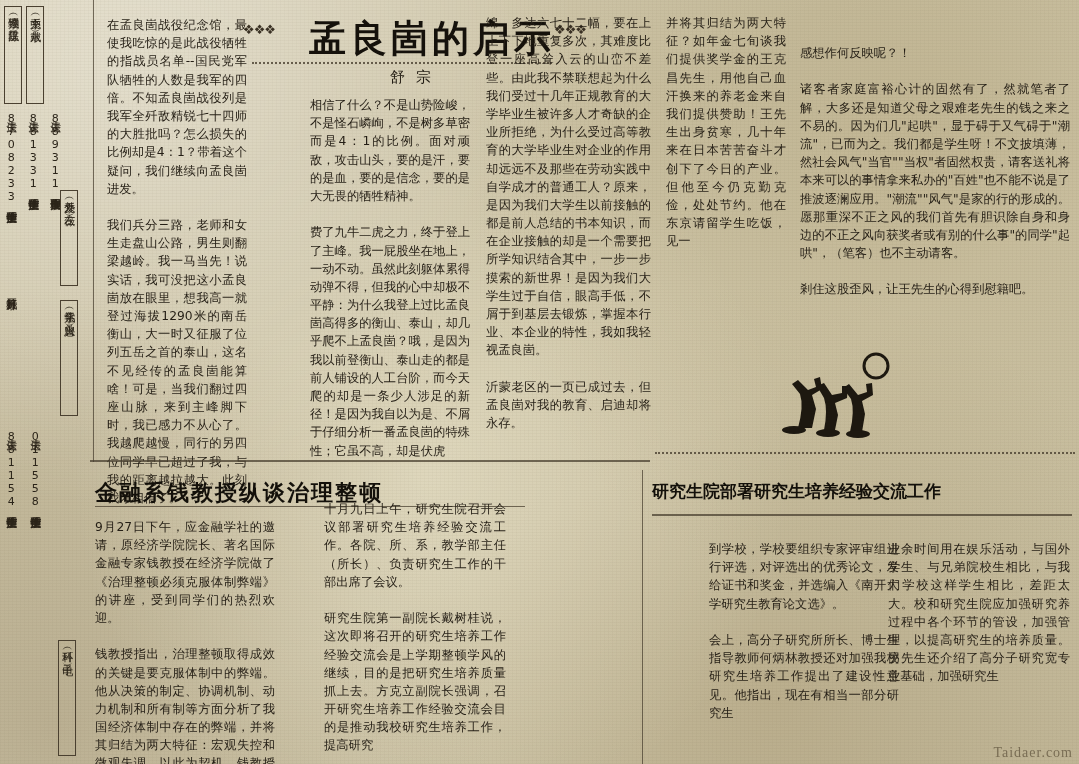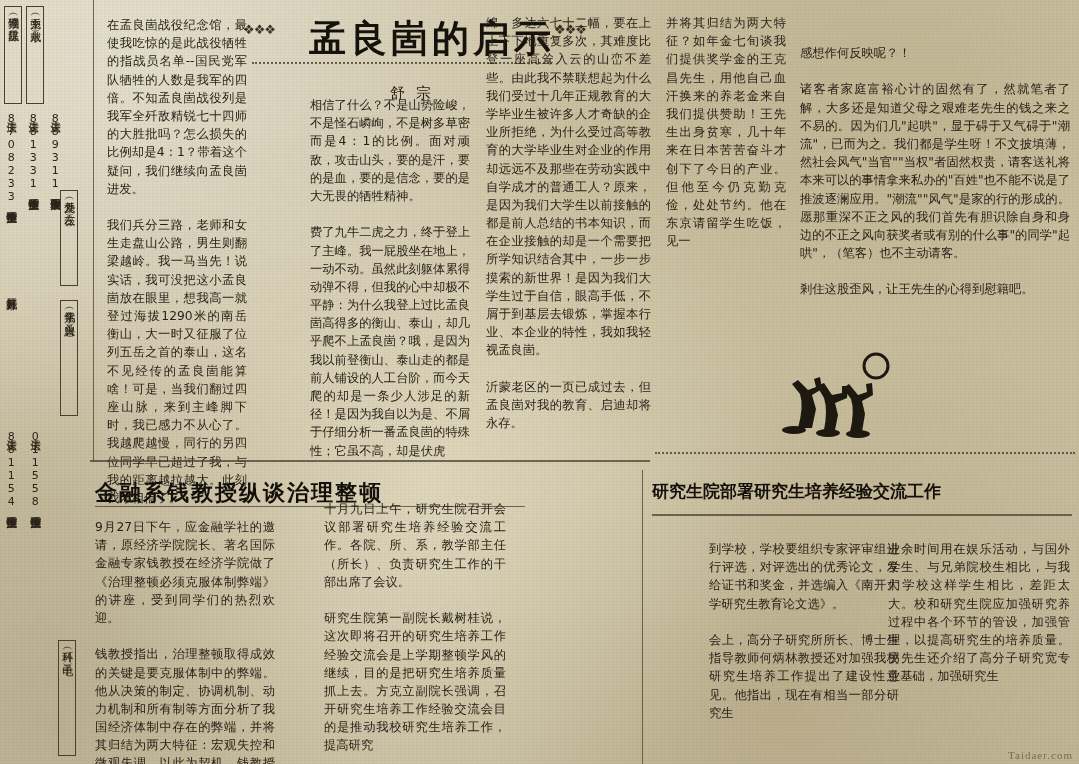--- a/index.html
+++ b/index.html
@@ -56,38 +56,38 @@
   
   #headline{
     position:absolute;left:255px;top:14px;width:300px;height:52px;
     font-size:37px;font-weight:bold;color:#15110b;
     letter-spacing:4px;
     font-family:"DejaVu Serif", serif;
     text-align:right;
   }
   #byline{
     position:absolute;left:352px;top:68px;width:120px;
-    font-size:15px;color:#221c13;text-align:center;letter-spacing:3px;margin-top:16px;
+    font-size:15px;color:#221c13;text-align:center;letter-spacing:3px;
   }
   .ornament{position:absolute;font-size:13px;color:#3a3124;letter-spacing:-1px;}
 
   
   .subhead{
     position:absolute;font-weight:bold;color:#13100a;
     font-family:"DejaVu Serif", serif;
   }
 
   .small{font-size:12.3px;}
 
   .art{
     position:absolute;
   }
   .wm{
     position:absolute;right:6px;bottom:3px;
-    font-size:11px;color:#6d6149;opacity:.85;
+    font-size:14px;color:#6d6149;opacity:.85;
     font-family:"Liberation Serif", serif;letter-spacing:1px;
   }
 </style>
 </head>
 <body>
 
 <div class="paper"></div>
 <div class="grain"></div>
 
 <div id="left-strip">

